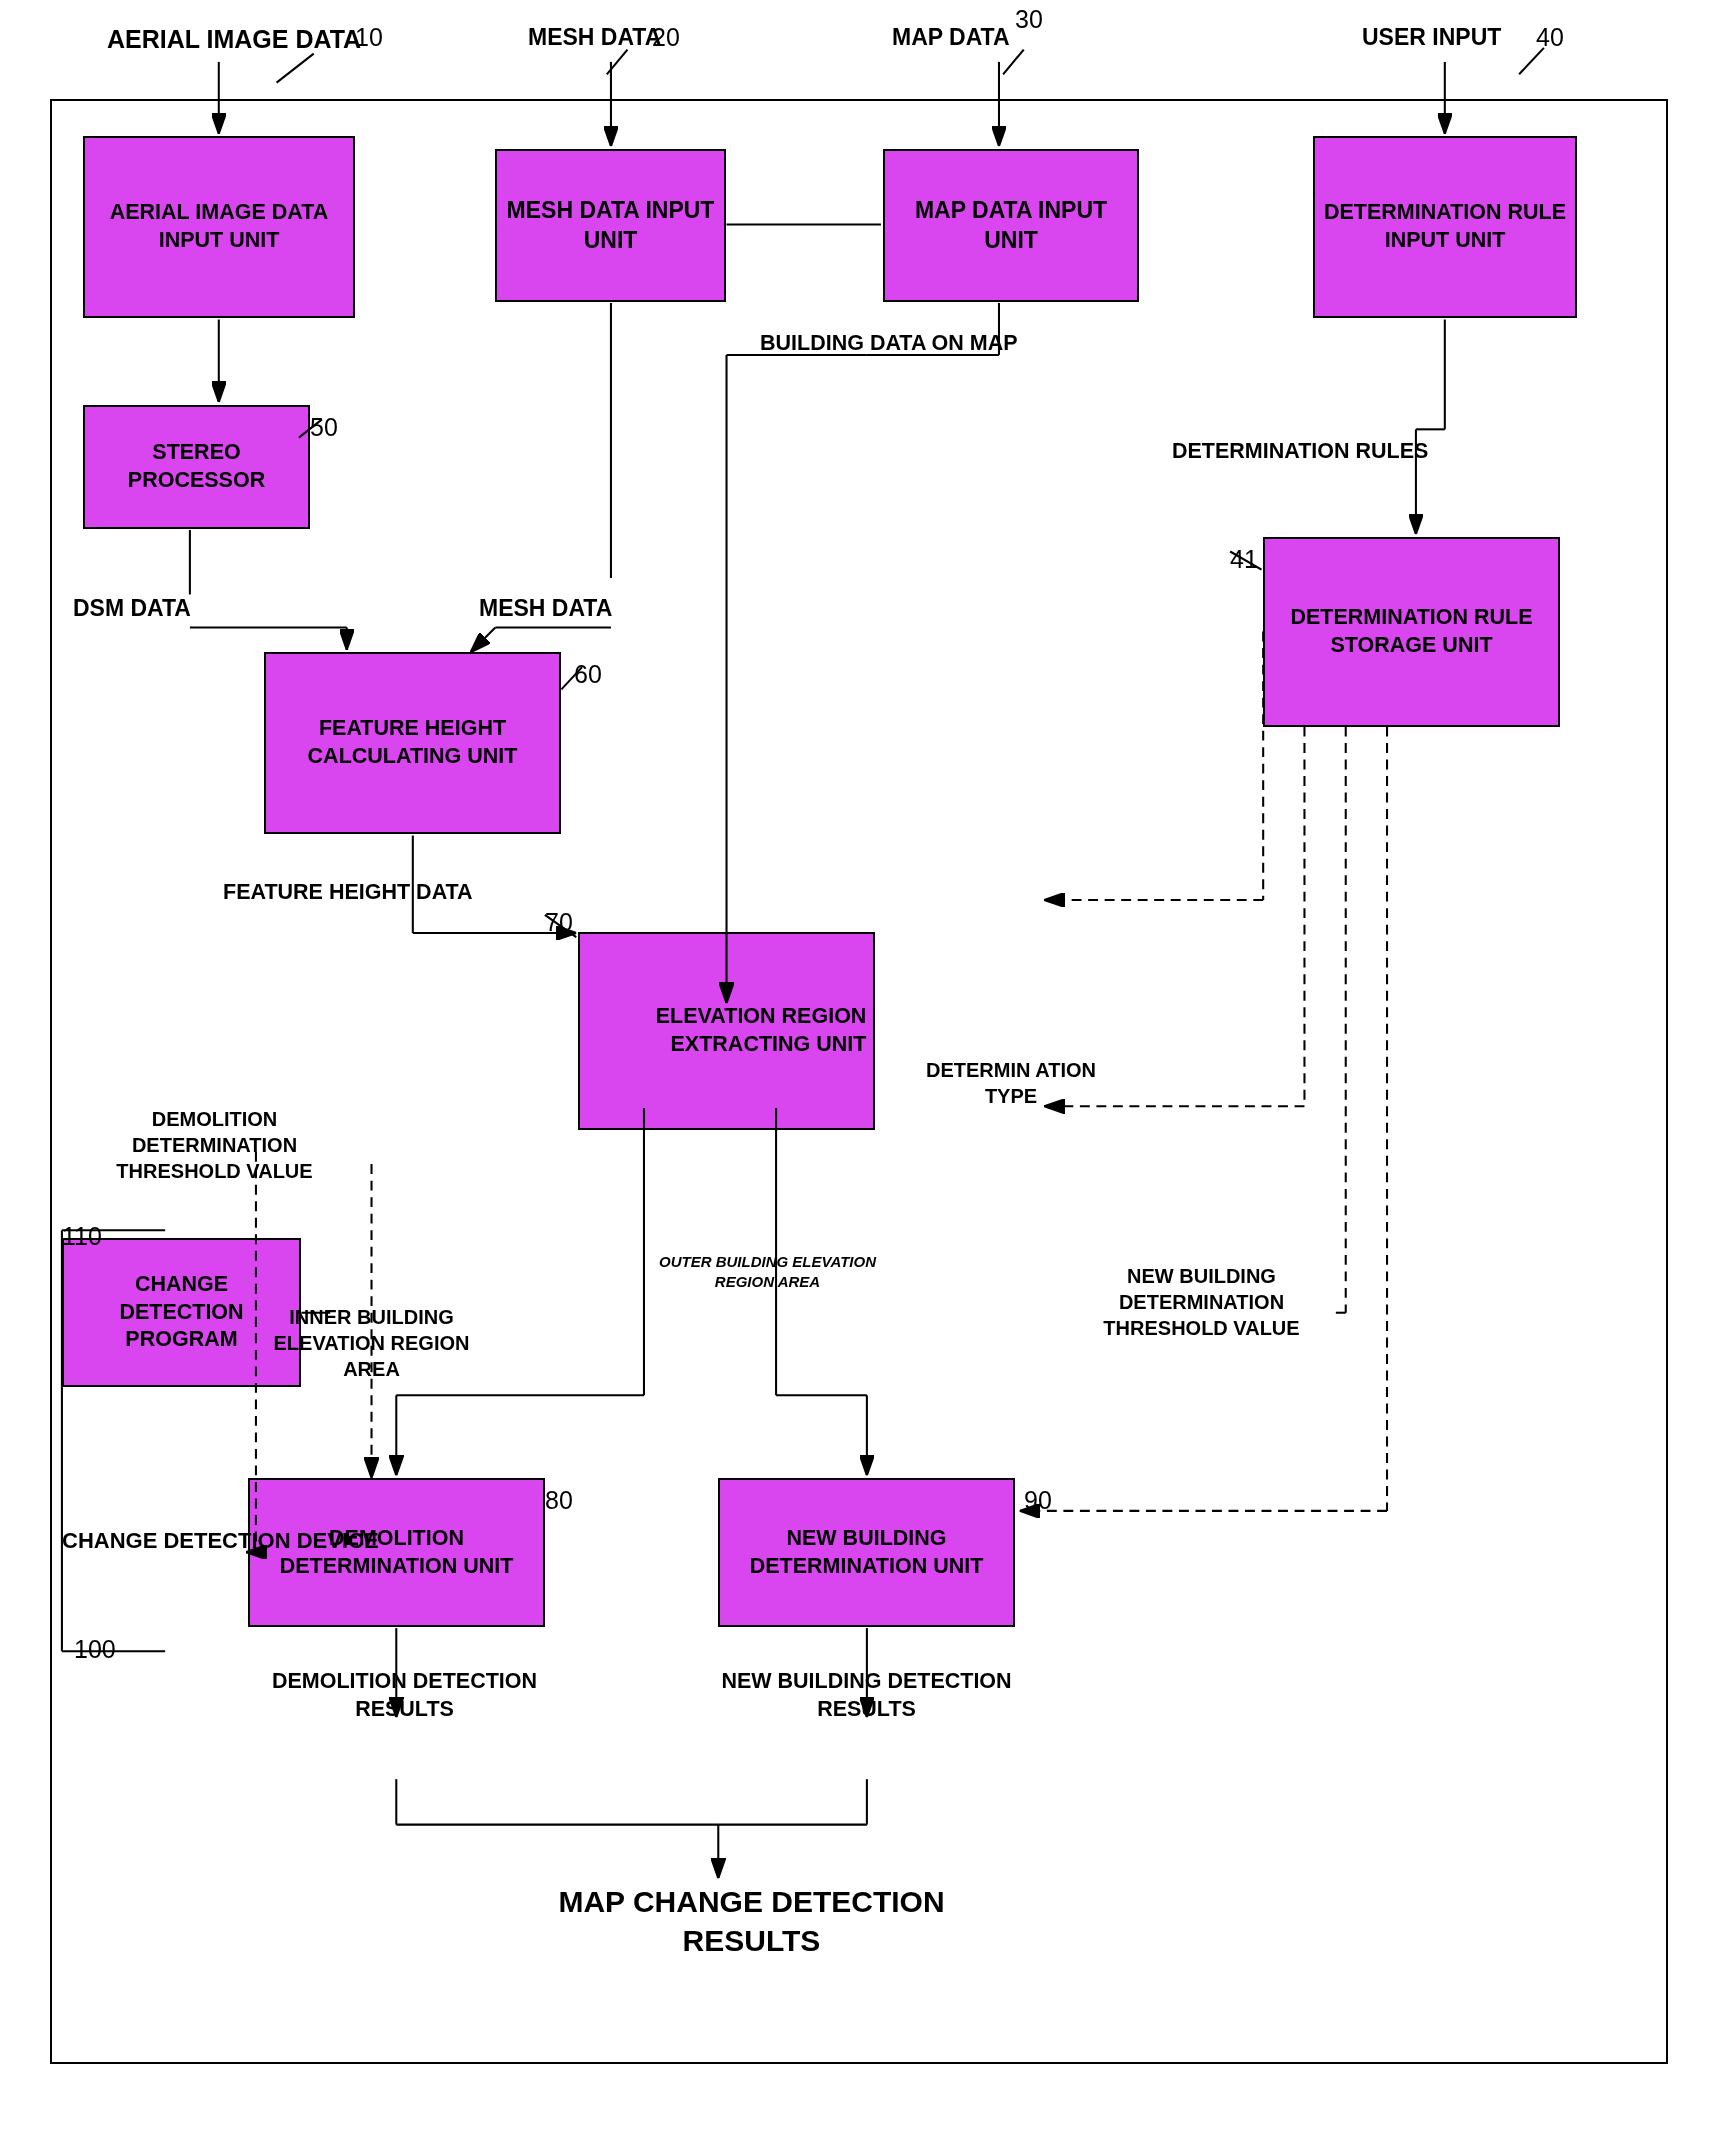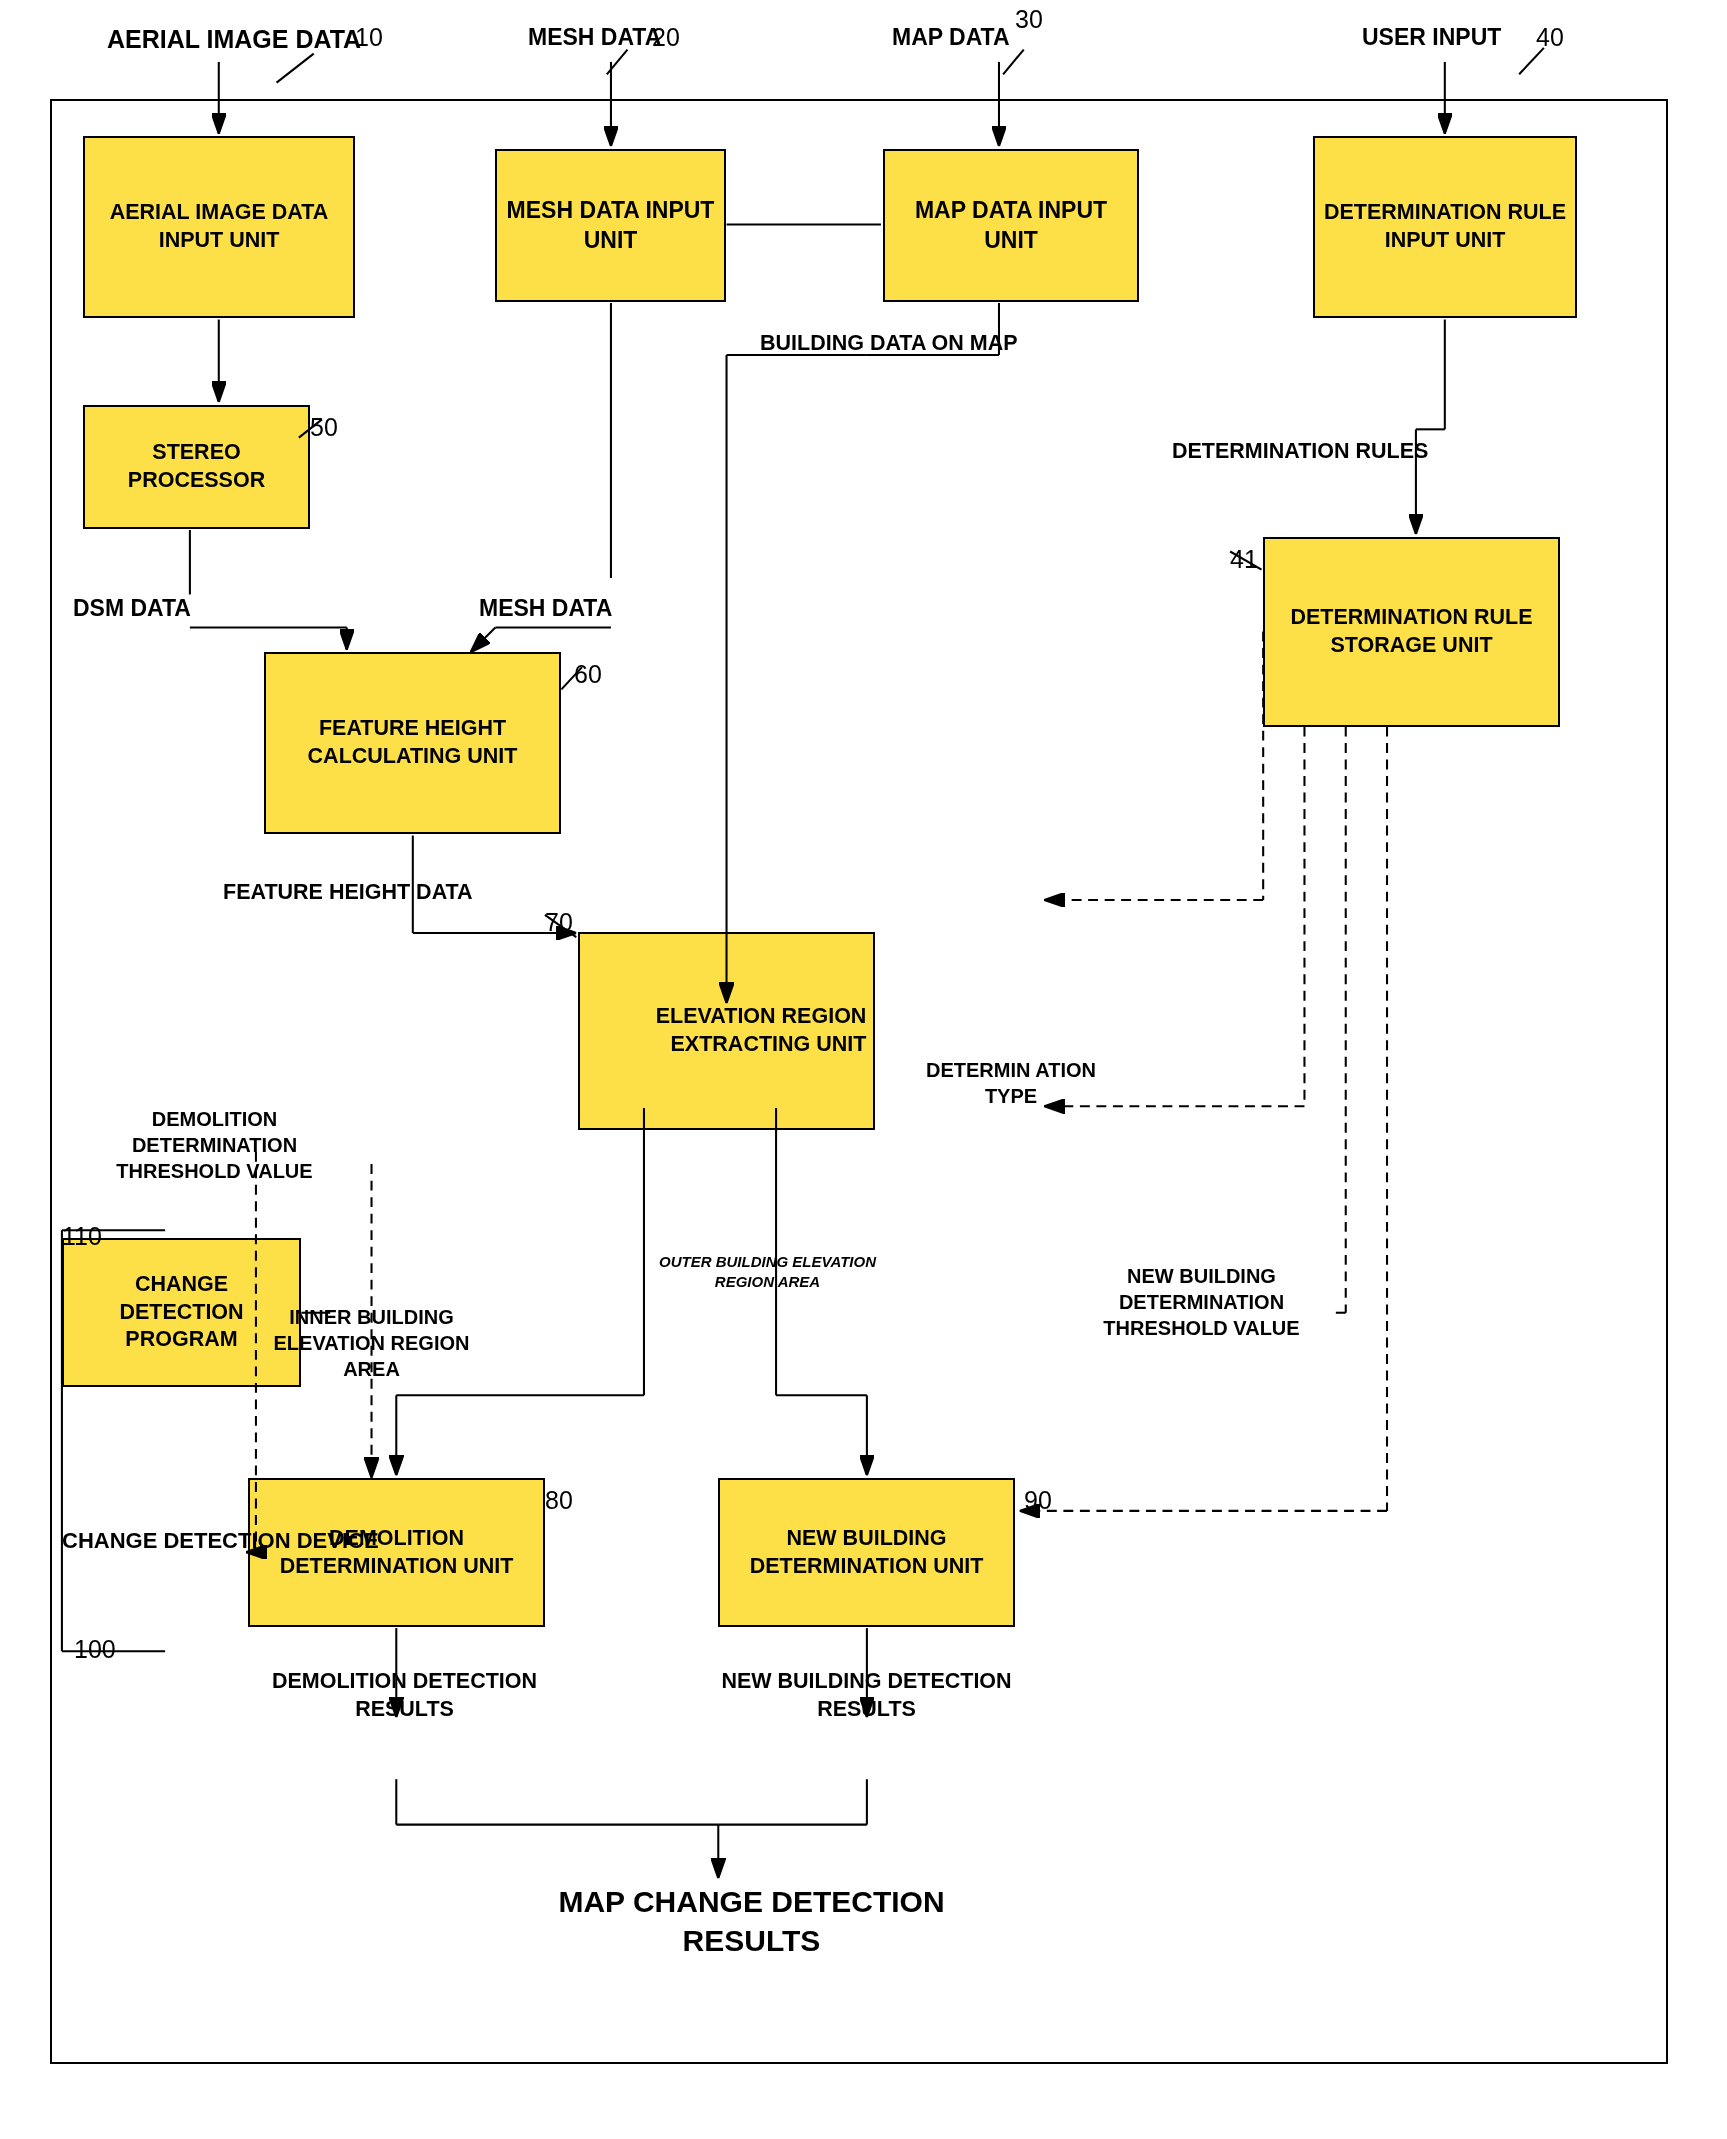--- a/index.html
+++ b/index.html
@@ -26,21 +26,21 @@
       left: 50px;
       width: 1618px;
       height: 1965px;
       border: 2.5px solid #000;
     }
 
     
     .box {
       position: absolute;
       border: 2.1px solid #000;
-      background: #fde047;
+      background: #d946ef;
       display: flex;
       align-items: center;
       justify-content: center;
       text-align: center;
       font-size: 23px;
       font-weight: bold;
       line-height: 1.3;
       padding: 6.6px;
     }
 

